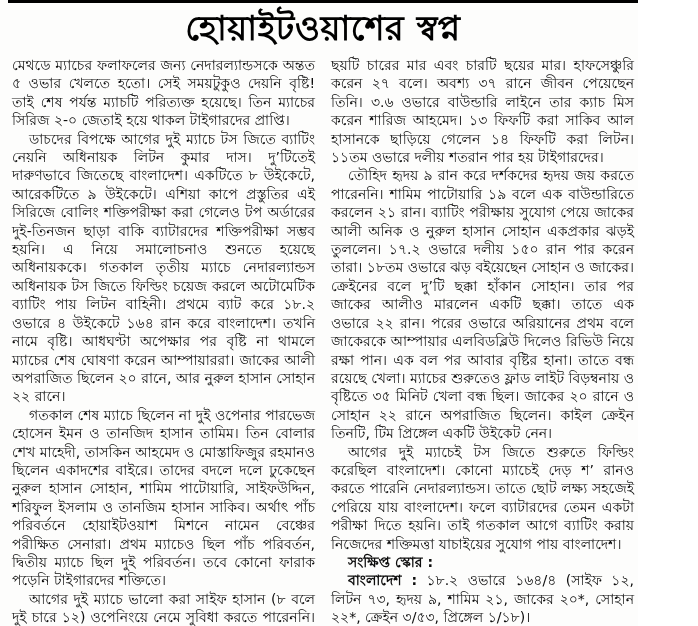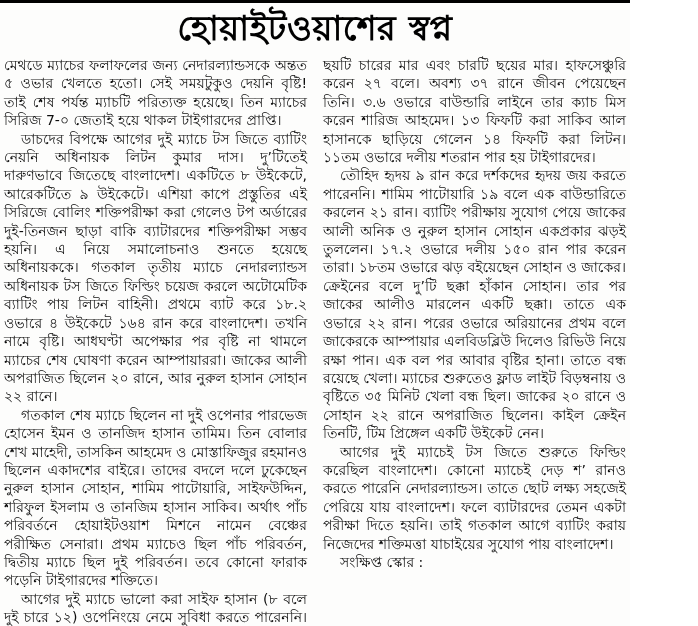--- a/index.html
+++ b/index.html
@@ -8,20 +8,21 @@
     background: #ffffff;
   }
   .page {
     position: relative;
     width: 630px;
     height: 626px;
     background: #fdfdfc;
     overflow: hidden;
     font-family: "DejaVu Sans", "Liberation Sans", sans-serif;
     color: #0d0d0d;
+    padding-left: 8px;
   }
   .top-rule {
     width: 100%;
     height: 3px;
     background: #000000;
   }
   .headline {
     margin: 2px 0 5px 0;
     text-align: center;
     font-size: 34px;
@@ -49,21 +50,21 @@
   }
   p.para {
     margin: 0;
     text-indent: 17px;
     padding: 0;
   }
   p.para.first {
     text-indent: 0;
   }
   .score-heading {
-    font-weight: normal;
+    font-weight: bold;
     text-indent: 17px;
     margin: 0;
   }
   .score-line {
     margin: 0;
     text-indent: 17px;
   }
   .b {
     font-weight: bold;
   }
@@ -73,32 +74,36 @@
 
 <div class="page">
 
   <div class="top-rule"></div>
 
   <h1 class="headline">হোয়াইটওয়াশের স্বপ্ন</h1>
 
   <div class="columns">
 
     <div class="col">
-      <p class="para first">মেথডে ম্যাচের ফলাফলের জন্য নেদারল্যান্ডসকে অন্তত ৫ ওভার খেলতে হতো। সেই সময়টুকুও দেয়নি বৃষ্টি! তাই শেষ পর্যন্ত ম্যাচটি পরিত্যক্ত হয়েছে। তিন ম্যাচের সিরিজ 7-০ জেতাই হয়ে থাকল টাইগারদের প্রাপ্তি।</p>
+      <p class="para first">মেথডে ম্যাচের ফলাফলের জন্য নেদারল্যান্ডসকে অন্তত ৫ ওভার খেলতে হতো। সেই সময়টুকুও দেয়নি বৃষ্টি! তাই শেষ পর্যন্ত ম্যাচটি পরিত্যক্ত হয়েছে। তিন ম্যাচের সিরিজ ২-০ জেতাই হয়ে থাকল টাইগারদের প্রাপ্তি।</p>
       <p class="para">ডাচদের বিপক্ষে আগের দুই ম্যাচে টস জিতে ব্যাটিং নেয়নি অধিনায়ক লিটন কুমার দাস। দু’টিতেই দারুণভাবে জিতেছে বাংলাদেশ। একটিতে ৮ উইকেটে, আরেকটিতে ৯ উইকেটে। এশিয়া কাপে প্রস্তুতির এই সিরিজে বোলিং শক্তিপরীক্ষা করা গেলেও টপ অর্ডারের দুই-তিনজন ছাড়া বাকি ব্যাটারদের শক্তিপরীক্ষা সম্ভব হয়নি। এ নিয়ে সমালোচনাও শুনতে হয়েছে অধিনায়ককে। গতকাল তৃতীয় ম্যাচে নেদারল্যান্ডস অধিনায়ক টস জিতে ফিল্ডিং চয়েজ করলে অটোমেটিক ব্যাটিং পায় লিটন বাহিনী। প্রথমে ব্যাট করে ১৮.২ ওভারে ৪ উইকেটে ১৬৪ রান করে বাংলাদেশ। তখনি নামে বৃষ্টি। আধঘণ্টা অপেক্ষার পর বৃষ্টি না থামলে ম্যাচের শেষ ঘোষণা করেন আম্পায়াররা। জাকের আলী অপরাজিত ছিলেন ২০ রানে, আর নুরুল হাসান সোহান ২২ রানে।</p>
       <p class="para">গতকাল শেষ ম্যাচে ছিলেন না দুই ওপেনার পারভেজ হোসেন ইমন ও তানজিদ হাসান তামিম। তিন বোলার শেখ মাহেদী, তাসকিন আহমেদ ও মোস্তাফিজুর রহমানও ছিলেন একাদশের বাইরে। তাদের বদলে দলে ঢুকেছেন নুরুল হাসান সোহান, শামিম পাটোয়ারি, সাইফউদ্দিন, শরিফুল ইসলাম ও তানজিম হাসান সাকিব। অর্থাৎ পাঁচ পরিবর্তনে হোয়াইটওয়াশ মিশনে নামেন বেঞ্চের পরীক্ষিত সেনারা। প্রথম ম্যাচেও ছিল পাঁচ পরিবর্তন, দ্বিতীয় ম্যাচে ছিল দুই পরিবর্তন। তবে কোনো ফারাক পড়েনি টাইগারদের শক্তিতে।</p>
       <p class="para">আগের দুই ম্যাচে ভালো করা সাইফ হাসান (৮ বলে দুই চারে ১২) ওপেনিংয়ে নেমে সুবিধা করতে পারেননি। ধারাবাহিক ভালো করলেন লিটন। প্রথম ম্যাচে ২৯ বলে ৫৪*, দ্বিতীয় ম্যাচে ১৮* এবং গতকাল ওপেনিংয়ে করলেন ৪৬ বলে ৭৩ রান। যেখানে ছিল</p>
     </div>
 
     <div class="col">
       <p class="para first">ছয়টি চারের মার এবং চারটি ছয়ের মার। হাফসেঞ্চুরি করেন ২৭ বলে। অবশ্য ৩৭ রানে জীবন পেয়েছেন তিনি। ৩.৬ ওভারে বাউন্ডারি লাইনে তার ক্যাচ মিস করেন শারিজ আহমেদ। ১৩ ফিফটি করা সাকিব আল হাসানকে ছাড়িয়ে গেলেন ১৪ ফিফটি করা লিটন। ১১তম ওভারে দলীয় শতরান পার হয় টাইগারদের।</p>
       <p class="para">তৌহিদ হৃদয় ৯ রান করে দর্শকদের হৃদয় জয় করতে পারেননি। শামিম পাটোয়ারি ১৯ বলে এক বাউন্ডারিতে করলেন ২১ রান। ব্যাটিং পরীক্ষায় সুযোগ পেয়ে জাকের আলী অনিক ও নুরুল হাসান সোহান একপ্রকার ঝড়ই তুললেন। ১৭.২ ওভারে দলীয় ১৫০ রান পার করেন তারা। ১৮তম ওভারে ঝড় বইয়েছেন সোহান ও জাকের। ক্রেইনের বলে দু’টি ছক্কা হাঁকান সোহান। তার পর জাকের আলীও মারলেন একটি ছক্কা। তাতে এক ওভারে ২২ রান। পরের ওভারে অরিয়ানের প্রথম বলে জাকেরকে আম্পায়ার এলবিডব্লিউ দিলেও রিভিউ নিয়ে রক্ষা পান। এক বল পর আবার বৃষ্টির হানা। তাতে বন্ধ রয়েছে খেলা। ম্যাচের শুরুতেও ফ্লাড লাইট বিড়ম্বনায় ও বৃষ্টিতে ৩৫ মিনিট খেলা বন্ধ ছিল। জাকের ২০ রানে ও সোহান ২২ রানে অপরাজিত ছিলেন।  কাইল ক্রেইন তিনটি, টিম প্রিঙ্গেল একটি উইকেট নেন।</p>
       <p class="para">আগের দুই ম্যাচেই টস জিতে শুরুতে ফিল্ডিং করেছিল বাংলাদেশ। কোনো ম্যাচেই দেড় শ’ রানও করতে পারেনি নেদারল্যান্ডস। তাতে ছোট লক্ষ্য সহজেই পেরিয়ে যায় বাংলাদেশ। ফলে ব্যাটারদের তেমন একটা পরীক্ষা দিতে হয়নি। তাই গতকাল আগে ব্যাটিং করায় নিজেদের শক্তিমত্তা যাচাইয়ের সুযোগ পায় বাংলাদেশ।</p>
 
       <div class="score-heading">সংক্ষিপ্ত স্কোর :</div>
 
+      <p class="para score-line">
+        <span class="b">বাংলাদেশ :</span>
+        <span>১৮.২ ওভারে ১৬৪/৪ (সাইফ ১২, লিটন ৭৩, হৃদয় ৯, শামিম ২১, জাকের ২০*, সোহান ২২*, ক্রেইন ৩/৫৩, প্রিঙ্গেল ১/১৮)।</span>
+      </p>
 
 
     </div>
 
   </div>
 
 </div>
 
 </body></html>

